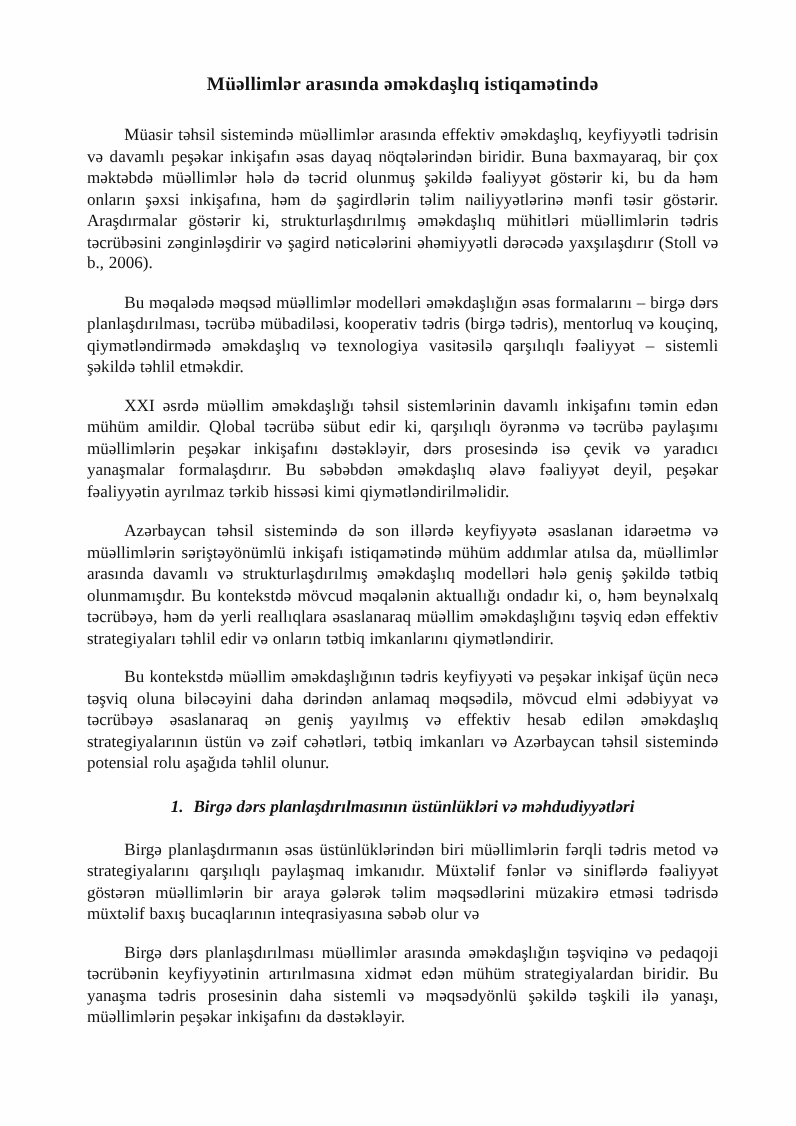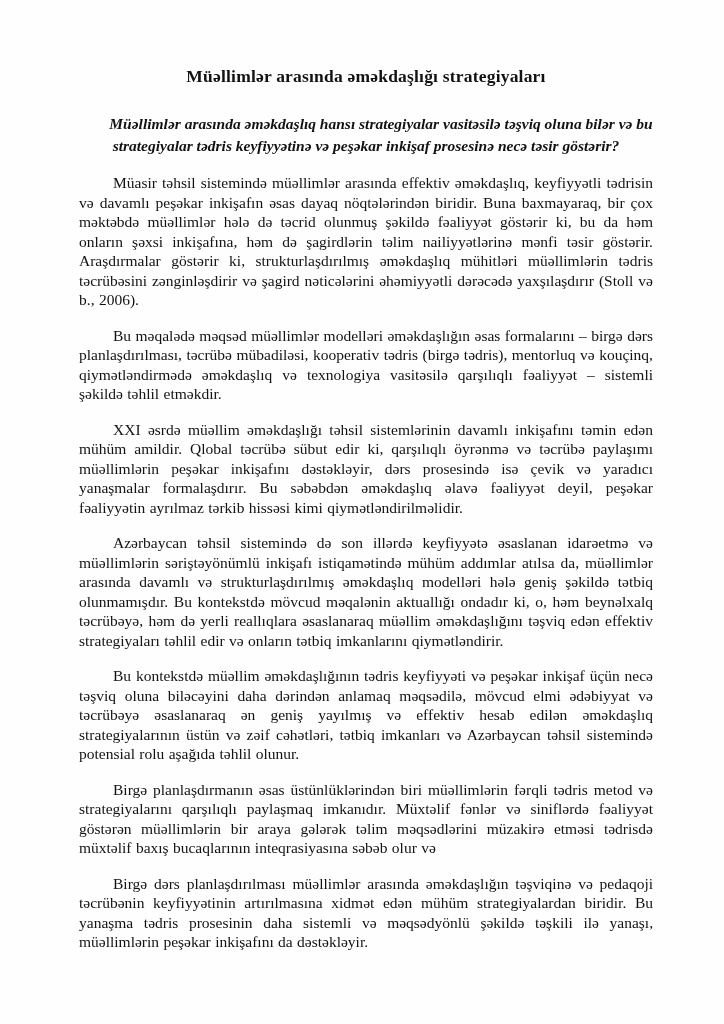--- a/index.html
+++ b/index.html
@@ -54,32 +54,34 @@
   }
   .section-heading .heading-number {
     margin-right: 9px;
   }
 </style>
 </head>
 <body>
 
 <div class="page">
 
-  <h1 class="doc-title">Müəllimlər arasında əməkdaşlığı strategiyaları</h1>
+  <h1 class="doc-title">Müəllimlər arasında əməkdaşlıq istiqamətində</h1>
 
-  <p class="research-question">Müəllimlər arasında əməkdaşlıq hansı strategiyalar vasitəsilə təşviq oluna bilər və bu strategiyalar tədris keyfiyyətinə və peşəkar inkişaf prosesinə necə təsir göstərir?</p>
 
   <p class="body-paragraph">Müasir təhsil sistemində müəllimlər arasında effektiv əməkdaşlıq, keyfiyyətli tədrisin və davamlı peşəkar inkişafın əsas dayaq nöqtələrindən biridir. Buna baxmayaraq, bir çox məktəbdə müəllimlər hələ də təcrid olunmuş şəkildə fəaliyyət göstərir ki, bu da həm onların şəxsi inkişafına, həm də şagirdlərin təlim nailiyyətlərinə mənfi təsir göstərir. Araşdırmalar göstərir ki, strukturlaşdırılmış əməkdaşlıq mühitləri müəllimlərin tədris təcrübəsini zənginləşdirir və şagird nəticələrini əhəmiyyətli dərəcədə yaxşılaşdırır (Stoll və b., 2006).</p>
 
   <p class="body-paragraph">Bu məqalədə məqsəd müəllimlər modelləri əməkdaşlığın əsas formalarını – birgə dərs planlaşdırılması, təcrübə mübadiləsi, kooperativ tədris (birgə tədris), mentorluq və kouçinq, qiymətləndirmədə əməkdaşlıq və texnologiya vasitəsilə qarşılıqlı fəaliyyət – sistemli şəkildə təhlil etməkdir.</p>
 
   <p class="body-paragraph">XXI əsrdə müəllim əməkdaşlığı təhsil sistemlərinin davamlı inkişafını təmin edən mühüm amildir. Qlobal təcrübə sübut edir ki, qarşılıqlı öyrənmə və təcrübə paylaşımı müəllimlərin peşəkar inkişafını dəstəkləyir, dərs prosesində isə çevik və yaradıcı yanaşmalar formalaşdırır. Bu səbəbdən əməkdaşlıq əlavə fəaliyyət deyil, peşəkar fəaliyyətin ayrılmaz tərkib hissəsi kimi qiymətləndirilməlidir.</p>
 
   <p class="body-paragraph">Azərbaycan təhsil sistemində də son illərdə keyfiyyətə əsaslanan idarəetmə və müəllimlərin səriştəyönümlü inkişafı istiqamətində mühüm addımlar atılsa da, müəllimlər arasında davamlı və strukturlaşdırılmış əməkdaşlıq modelləri hələ geniş şəkildə tətbiq olunmamışdır. Bu kontekstdə mövcud məqalənin aktuallığı ondadır ki, o, həm beynəlxalq təcrübəyə, həm də yerli reallıqlara əsaslanaraq müəllim əməkdaşlığını təşviq edən effektiv strategiyaları təhlil edir və onların tətbiq imkanlarını qiymətləndirir.</p>
 
   <p class="body-paragraph">Bu kontekstdə müəllim əməkdaşlığının tədris keyfiyyəti və peşəkar inkişaf üçün necə təşviq oluna biləcəyini daha dərindən anlamaq məqsədilə, mövcud elmi ədəbiyyat və təcrübəyə əsaslanaraq ən geniş yayılmış və effektiv hesab edilən əməkdaşlıq strategiyalarının üstün və zəif cəhətləri, tətbiq imkanları və Azərbaycan təhsil sistemində potensial rolu aşağıda təhlil olunur.</p>
 
+  <h2 class="section-heading">
+    <span class="heading-number">1.</span><span>Birgə dərs planlaşdırılmasının üstünlükləri və məhdudiyyətləri</span>
+  </h2>
 
   <p class="body-paragraph">Birgə planlaşdırmanın əsas üstünlüklərindən biri müəllimlərin fərqli tədris metod və strategiyalarını qarşılıqlı paylaşmaq imkanıdır. Müxtəlif fənlər və siniflərdə fəaliyyət göstərən müəllimlərin bir araya gələrək təlim məqsədlərini müzakirə etməsi tədrisdə müxtəlif baxış bucaqlarının inteqrasiyasına səbəb olur və</p>
 
   <p class="body-paragraph">Birgə dərs planlaşdırılması müəllimlər arasında əməkdaşlığın təşviqinə və pedaqoji təcrübənin keyfiyyətinin artırılmasına xidmət edən mühüm strategiyalardan biridir. Bu yanaşma tədris prosesinin daha sistemli və məqsədyönlü şəkildə təşkili ilə yanaşı, müəllimlərin peşəkar inkişafını da dəstəkləyir.</p>
 
 </div>
 
 </body></html>

